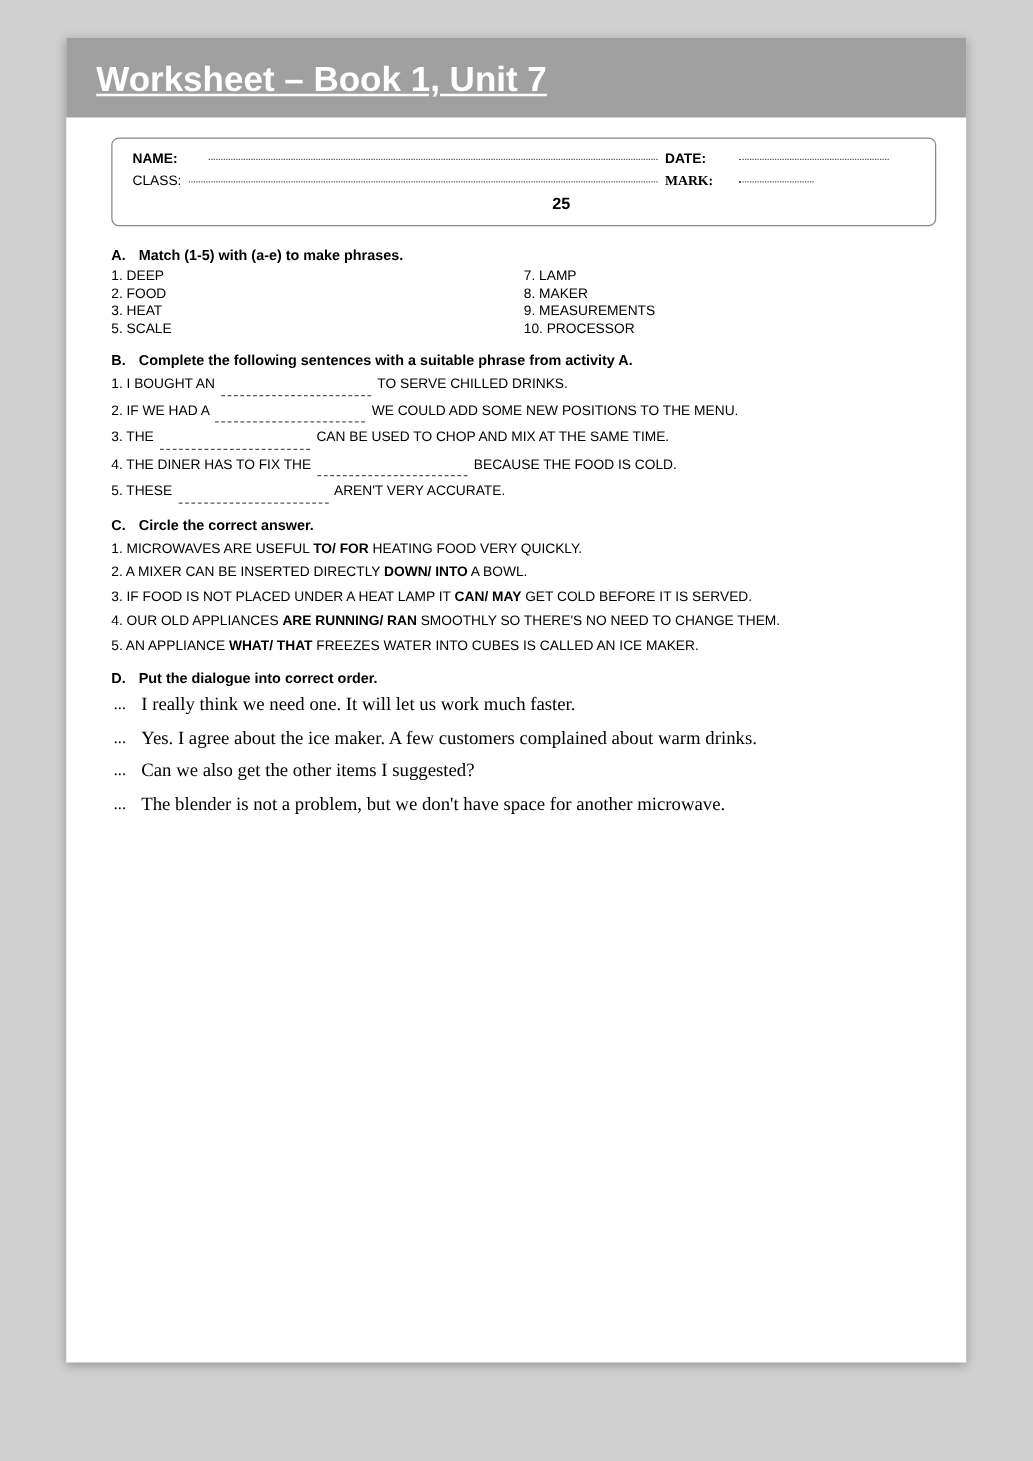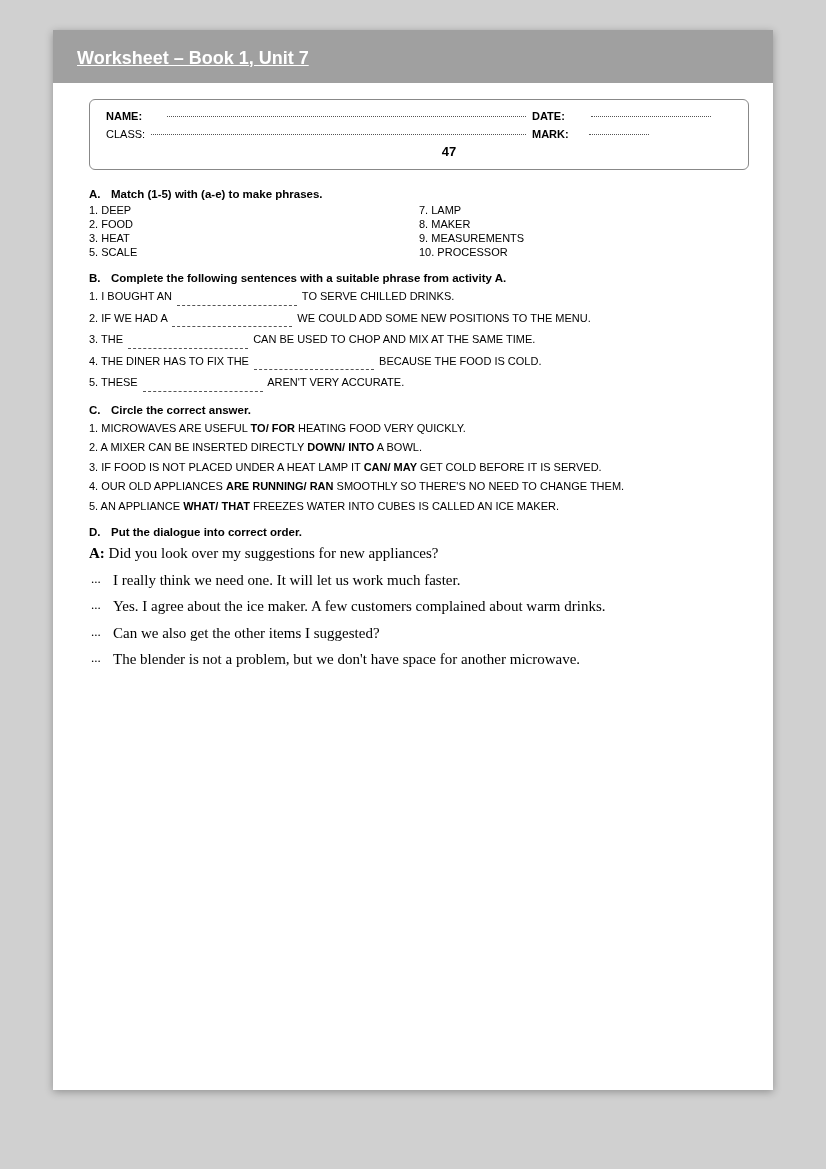--- a/index.html
+++ b/index.html
@@ -19,21 +19,21 @@
       min-height: 1060px;
       padding: 0;
       box-shadow: 0 2px 8px rgba(0,0,0,0.3);
     }
     .header-bar {
       background: #a0a0a0;
       padding: 18px 24px 14px 24px;
       margin-bottom: 16px;
     }
     .header-bar h1 {
-      font-size: 18px;
+      font-size: 28px;
       font-weight: bold;
       color: #fff;
       font-family: Arial, sans-serif;
       text-decoration: underline;
     }
     .content {
       padding: 0 24px 24px 36px;
     }
     .name-date-box {
       border: 1.5px solid #888;
@@ -77,20 +77,21 @@
     }
     .mark-section {
       display: flex;
       align-items: center;
       min-width: 200px;
     }
     .mark-section label {
       font-weight: bold;
       font-size: 11px;
       margin-right: 20px;
+      font-family: Liberation Serif, serif;
     }
     .mark-dotted {
       border-bottom: 1.5px dotted #555;
       width: 60px;
     }
     .mark-total {
       text-align: center;
       font-weight: bold;
       font-size: 13px;
       margin-top: 4px;
@@ -202,21 +203,21 @@
         </div>
       </div>
       <div class="class-row">
         <label>CLASS:</label>
         <div class="dotted-line"></div>
         <div class="mark-section">
           <label>MARK:</label>
           <div class="mark-dotted"></div>
         </div>
       </div>
-      <div class="mark-total">47</div>
+      <div class="mark-total">25</div>
     </div>
 
     <div class="section-block">
 
       <div class="section-block">
         <div class="activity-header">
           <span class="act-letter">A.</span>
           <span class="act-desc">Match (1-5) with (a-e) to make phrases.</span>
         </div>
         <div class="word-list">
@@ -282,23 +283,20 @@
           </div>
         </div>
       </div>
 
       <div class="section-block">
         <div class="activity-header">
           <span class="act-letter">D.</span>
           <span class="act-desc">Put the dialogue into correct order.</span>
         </div>
         <div class="dialogue-section">
-          <div class="dialogue-line">
-            <strong>A:</strong> Did you look over my suggestions for new appliances?
-          </div>
           <div class="dialogue-line indent">
             I really think we need one. It will let us work much faster.
           </div>
           <div class="dialogue-line indent">
             Yes. I agree about the ice maker. A few customers complained about warm drinks.
           </div>
           <div class="dialogue-line indent">
             Can we also get the other items I suggested?
           </div>
           <div class="dialogue-line indent">

